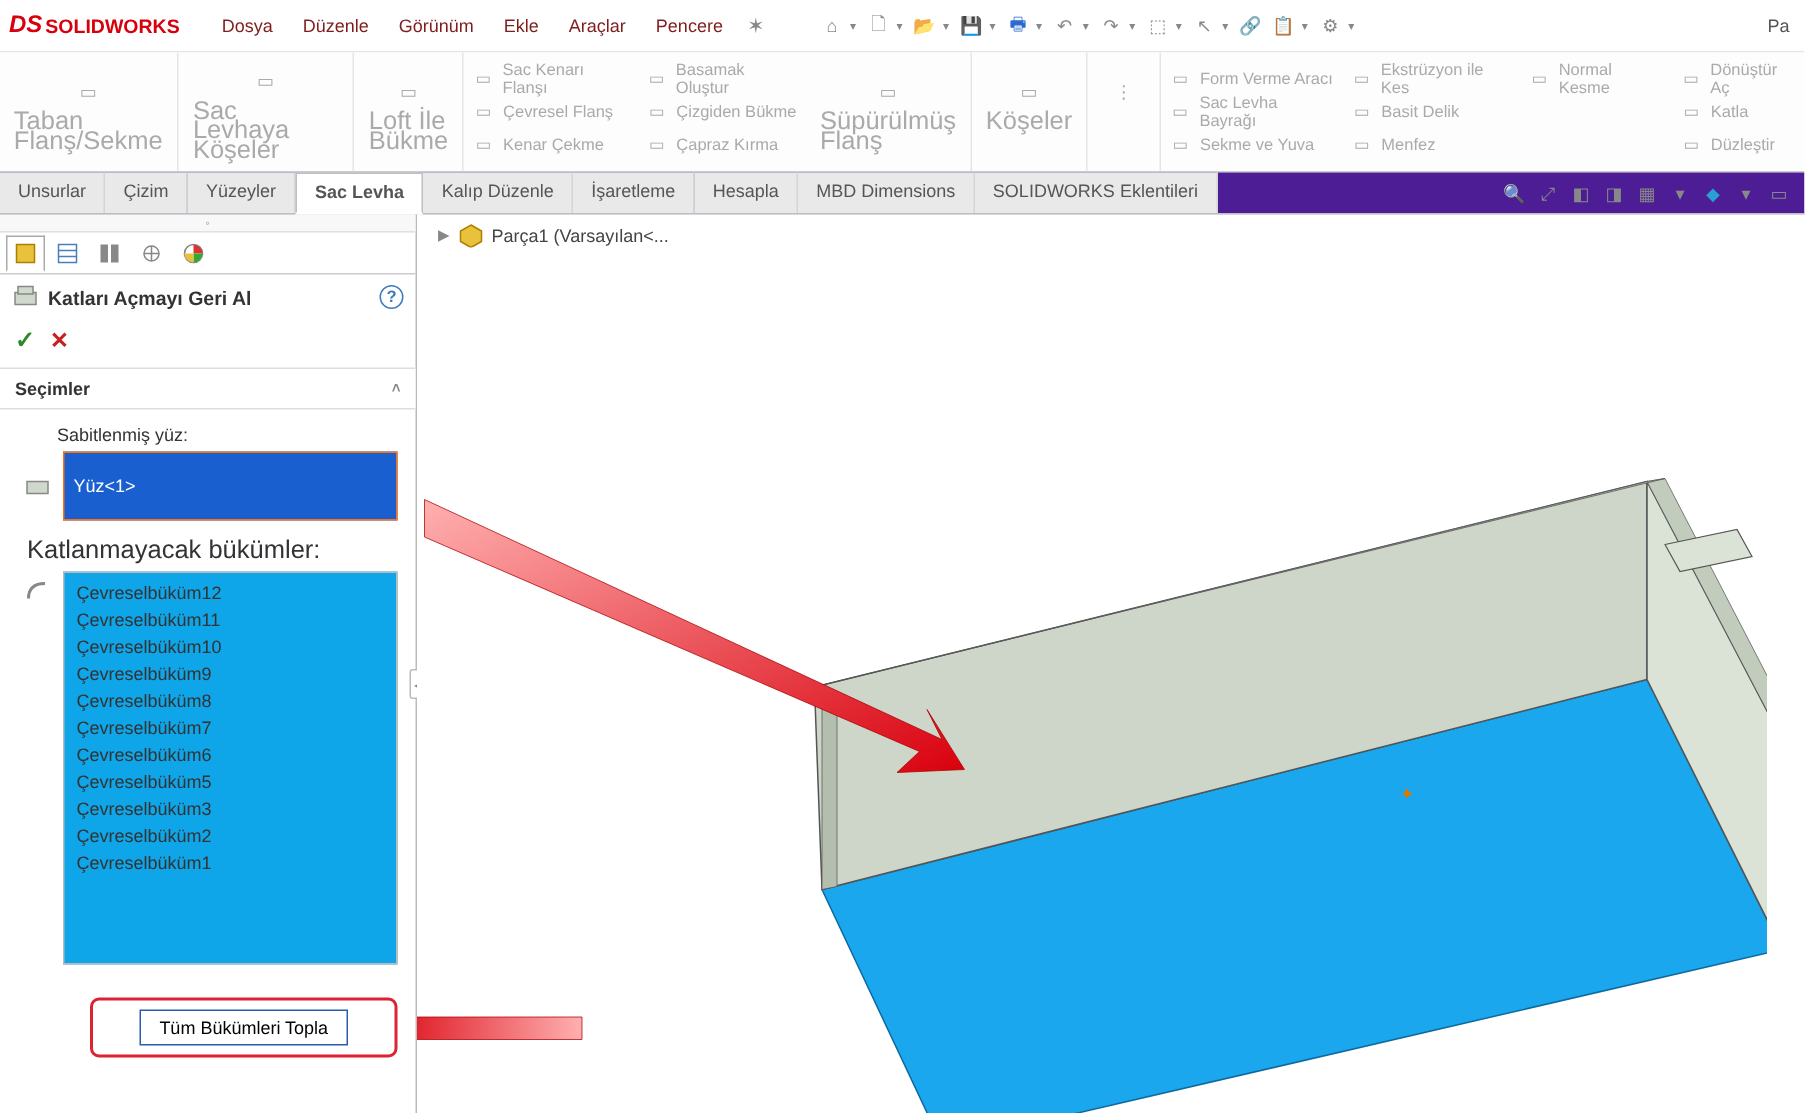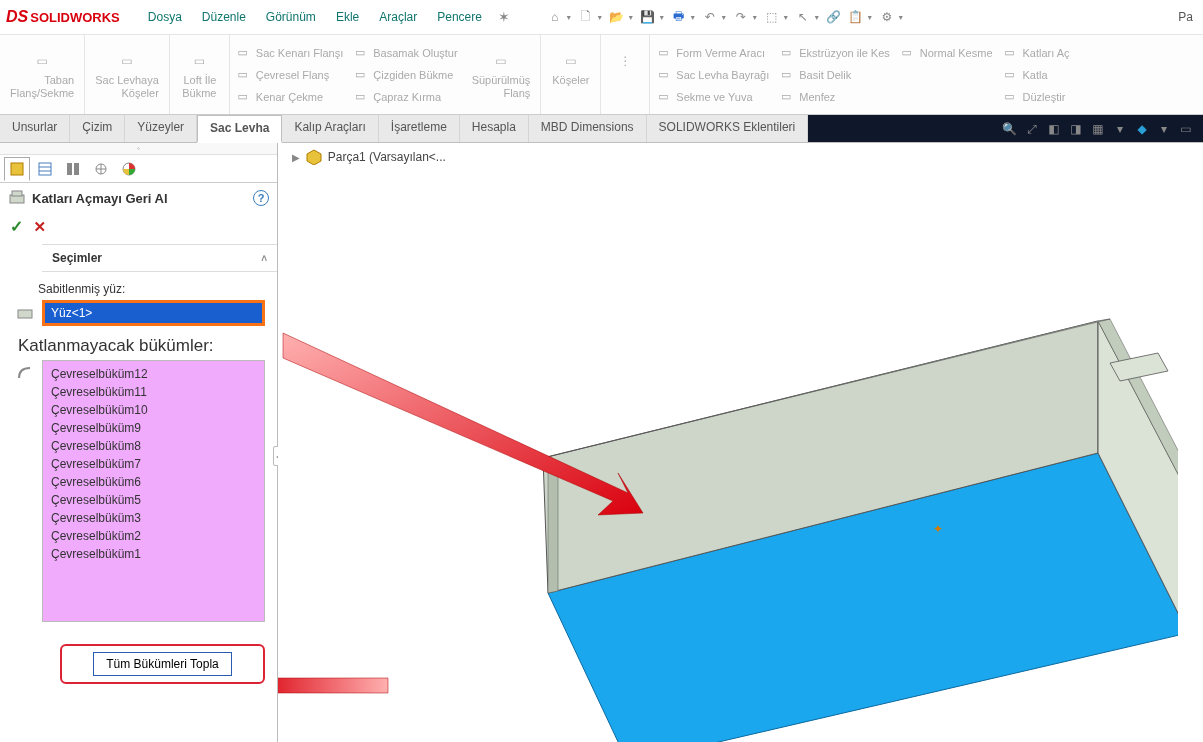--- a/index.html
+++ b/index.html
@@ -2,68 +2,68 @@
 <html><head>
 <meta charset="utf-8">
 <style>
   * { box-sizing: border-box; margin: 0; padding: 0; font-family: "Segoe UI", Arial, sans-serif; }
   body { width: 1203px; height: 742px; background: #fff; overflow: hidden; font-size: 12px; color: #333; }
 
   
   .menubar { height: 28px; display: flex; align-items: center; padding: 17px 6px; border-bottom: 1px solid #e5e5e5; }
   .logo { color: #d9000d; font-weight: bold; font-size: 13px; display: flex; align-items: center; margin-right: 18px; }
   .logo-icon { font-style: italic; font-size: 16px; margin-right: 2px; }
-  .menubar .mitem { padding: 4px 10px; cursor: pointer; color: #0f766e; }
+  .menubar .mitem { padding: 4px 10px; cursor: pointer; color: #7f1d1d; }
   .menubar .pin { color: #888; font-size: 14px; padding: 0 6px; }
   .menubar .spacer { width: 28px; }
   .menubar .ticon { width: 18px; height: 18px; margin: 0 2px; display: inline-flex; align-items: center; justify-content: center; color: #888; }
   .menubar .dropcaret { font-size: 8px; color: #888; margin-left: 1px; margin-right: 4px; }
   .menubar .right { margin-left: auto; color: #555; padding-right: 4px; }
 
   
   .ribbon { height: 80px; display: flex; border-bottom: 1px solid #ccc; background: #fdfdfd; }
   .rgroup { display: flex; flex-direction: column; justify-content: center; align-items: center; padding: 4px 10px; border-right: 1px solid #e5e5e5; color: #aaa; }
   .rgroup.big { min-width: 60px; }
   .rgroup .ricon { width: 28px; height: 22px; display: flex; align-items: center; justify-content: center; margin-bottom: 2px; }
-  .rgroup .rlabel { font-size: 11px; line-height: 13px; text-align: right; }
+  .rgroup .rlabel { font-size: 17px; line-height: 13px; text-align: left; }
   .rcol { display: flex; flex-direction: column; justify-content: center; }
   .rrow { display: flex; align-items: center; padding: 2px 4px; color: #aaa; font-size: 11px; height: 22px; }
   .rrow .ricon-s { width: 18px; height: 16px; margin-right: 4px; display:inline-flex; align-items:center; justify-content:center; }
 
   
-  .tabs { height: 28px; display: flex; align-items: stretch; border-bottom: 1px solid #bfbfbf; background: #0f172a; }
+  .tabs { height: 28px; display: flex; align-items: stretch; border-bottom: 1px solid #bfbfbf; background: #4c1d95; }
   .tab { padding: 5px 12px; font-size: 12px; color: #555; border-right: 1px solid #d5d5d5; cursor: pointer; background:#e9e9e9; }
   .tab.active { background: #fff; font-weight: bold; border-bottom: 2px solid #fff; margin-bottom:-1px; border-top:1px solid #bfbfbf; border-left:1px solid #bfbfbf; border-right:1px solid #bfbfbf;}
   .tabs .vtools { margin-left: auto; display:flex; align-items:center; padding-right:8px; gap:4px; color:#888; }
   .vtools .vt { width:18px; height:18px; display:inline-flex; align-items:center; justify-content:center; }
 
   
   .main { display: flex; height: calc(742px - 28px - 80px - 28px); }
 
   .sidepanel { width: 278px; border-right: 1px solid #bbb; display:flex; flex-direction:column; position:relative; }
   .panel-collapse { height:12px; background:#f8f8f8; border-bottom:1px solid #e0e0e0; display:flex; justify-content:center; align-items:center; color:#888; font-size:8px;}
   .ptabs { height: 28px; display: flex; align-items: center; border-bottom:1px solid #ccc; padding:0 4px; gap:2px;}
   .ptab { width: 26px; height: 24px; display:flex; align-items:center; justify-content:center; border:1px solid transparent; }
   .ptab.active { background:#fff; border:1px solid #aaa; border-bottom:1px solid #fff; margin-bottom:-1px;}
   .phead { display:flex; align-items:center; padding:6px 8px; font-weight:bold; font-size:13px; }
   .phead .help { margin-left:auto; color:#3a7ebf; border:1px solid #3a7ebf; border-radius:50%; width:16px; height:16px; display:flex; align-items:center; justify-content:center; font-size:11px;}
   .okcancel { display:flex; gap:10px; padding:4px 10px 8px; align-items:center;}
   .okcancel .ok { color:#2a8a2a; font-size:16px; font-weight:bold; }
   .okcancel .cancel { color:#c62020; font-size:15px; font-weight:bold; }
-  .sect-head { font-weight:bold; padding:6px 10px; border-top:1px solid #ddd; border-bottom:1px solid #ddd; background:#fff; display:flex; align-items:center;margin-left:42px;}
+  .sect-head { font-weight:bold; padding:6px 10px; border-top:1px solid #ddd; border-bottom:1px solid #ddd; background:#fff; display:flex; align-items:center;}
   .sect-head .caret { margin-left:auto; color:#888; font-size:10px;}
   .sect-body { padding:6px 12px 10px 14px; }
   .lbl { font-size:12px; color:#333; margin:4px 0 4px 24px;}
   .fixed-face-row { display:flex; align-items:center; gap:6px; }
   .fixed-face-row .rowicon { width:22px; display:flex; justify-content:center; color:#888;}
-  .selbox { flex:1; border:3px solid #f97316; background:#1a5fd0; color:#fff; padding:3px 6px; font-size:12px; }
+  .selbox { flex:1; border:1px solid #f97316; background:#1a5fd0; color:#fff; padding:15px 6px; font-size:12px; }
   .subl { font-size:17px; margin:10px 0 4px 4px;}
   .bend-list-row { display:flex; align-items:flex-start; gap:6px;}
   .bend-list-row .rowicon { width:22px; display:flex; justify-content:center; color:#888; margin-top:4px;}
-  .bend-list { flex:1; border:1px solid #bbb; padding:4px 4px; height:262px; overflow:auto; background:#f0abfc;}
+  .bend-list { flex:1; border:1px solid #bbb; padding:4px 4px; height:262px; overflow:auto; background:#0ea5e9;}
   .bend-list .bitem { padding:2px 4px; font-size:12px;}
   .collect-wrap { margin:12px 12px 10px 60px; border:2px solid #d23; border-radius:6px; padding:6px 2px; display:flex; justify-content:center;}
   .collect-btn { border:1px solid #2a5db0; background:#fff; padding:4px 12px; font-size:12px; cursor:pointer;}
   .mid-handle { position:absolute; right:-6px; top:50%; width:10px; height:20px; border:1px solid #bbb; border-radius:2px; background:#fff; display:flex; align-items:center; justify-content:center; font-size:8px; color:#888;}
 
   
   .viewport { flex:1; position:relative; background:#fff; overflow:hidden;}
   .bc { position:absolute; top:6px; left:14px; display:flex; align-items:center; gap:6px; font-size:12px; color:#444;}
   .bc .tri { color:#888; font-size:10px;}
   .bc .cube { width:16px; height:16px; display:inline-flex;}
@@ -201,39 +201,39 @@
     <div class="rrow">
         <span class="ricon-s">▭</span>
         <span>Normal Kesme</span>
       </div>
     <div class="rrow">&nbsp;</div>
     <div class="rrow">&nbsp;</div>
   </div>
   <div class="rcol">
     <div class="rrow">
         <span class="ricon-s">▭</span>
-        <span>Katları Aç</span>
+        <span>Dönüştür Aç</span>
       </div>
     <div class="rrow">
         <span class="ricon-s">▭</span>
         <span>Katla</span>
       </div>
     <div class="rrow">
         <span class="ricon-s">▭</span>
         <span>Düzleştir</span>
       </div>
   </div>
 </div>
 
 <div class="tabs">
   <div class="tab">Unsurlar</div>
   <div class="tab">Çizim</div>
   <div class="tab">Yüzeyler</div>
   <div class="tab active">Sac Levha</div>
-  <div class="tab">Kalıp Araçları</div>
+  <div class="tab">Kalıp Düzenle</div>
   <div class="tab">İşaretleme</div>
   <div class="tab">Hesapla</div>
   <div class="tab">MBD Dimensions</div>
   <div class="tab">SOLIDWORKS Eklentileri</div>
   <div class="vtools">
     <span class="vt">🔍</span>
     <span class="vt">⤢</span>
     <span class="vt">◧</span>
     <span class="vt">◨</span>
     <span class="vt">▦</span>

